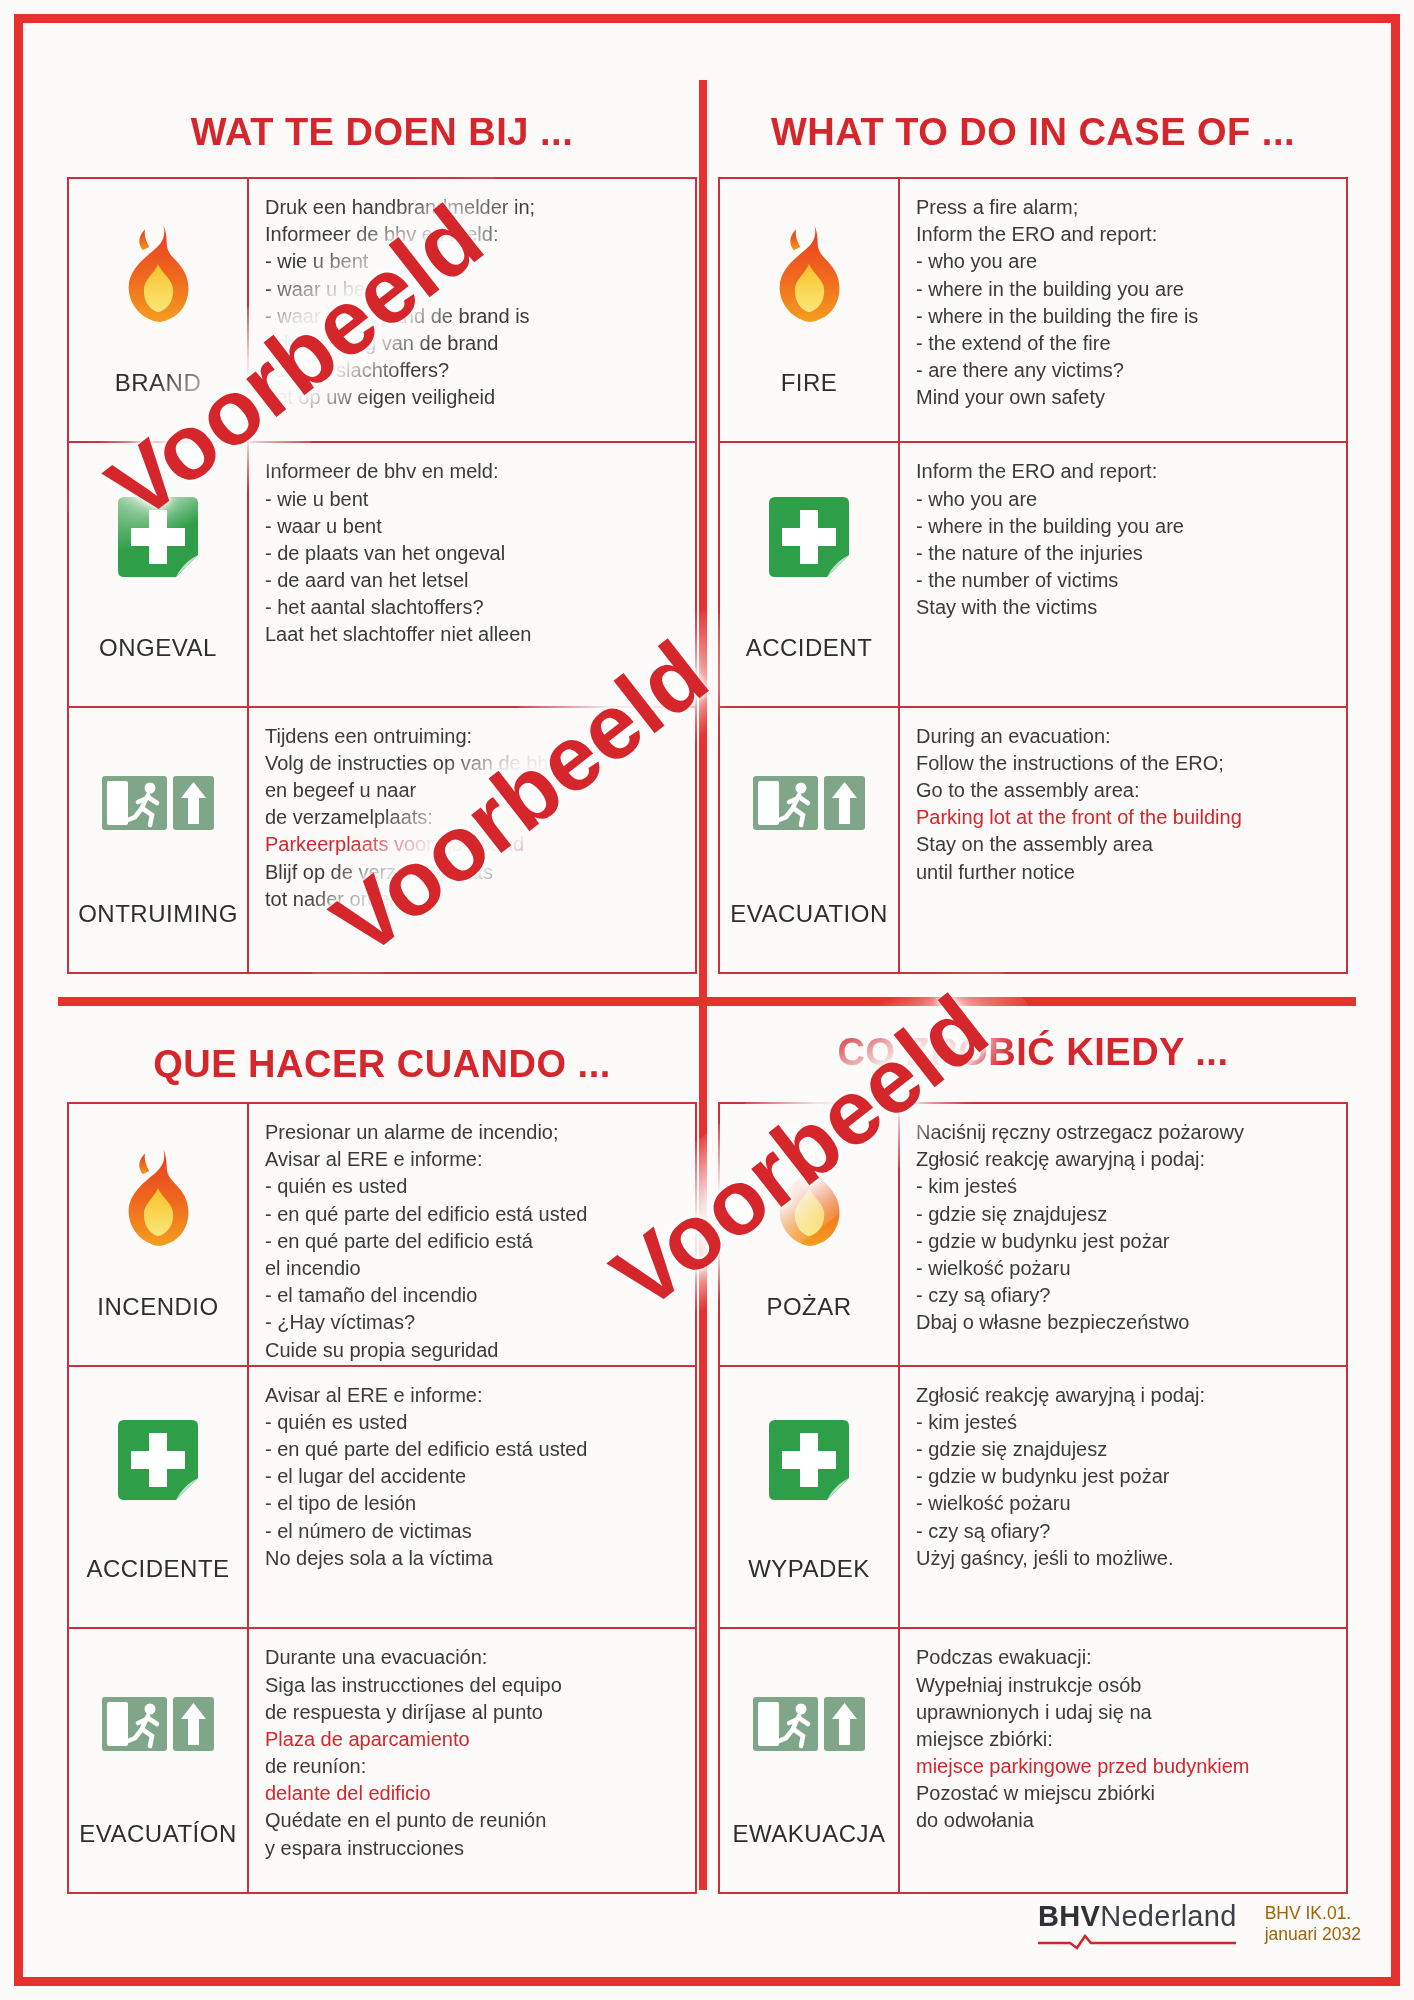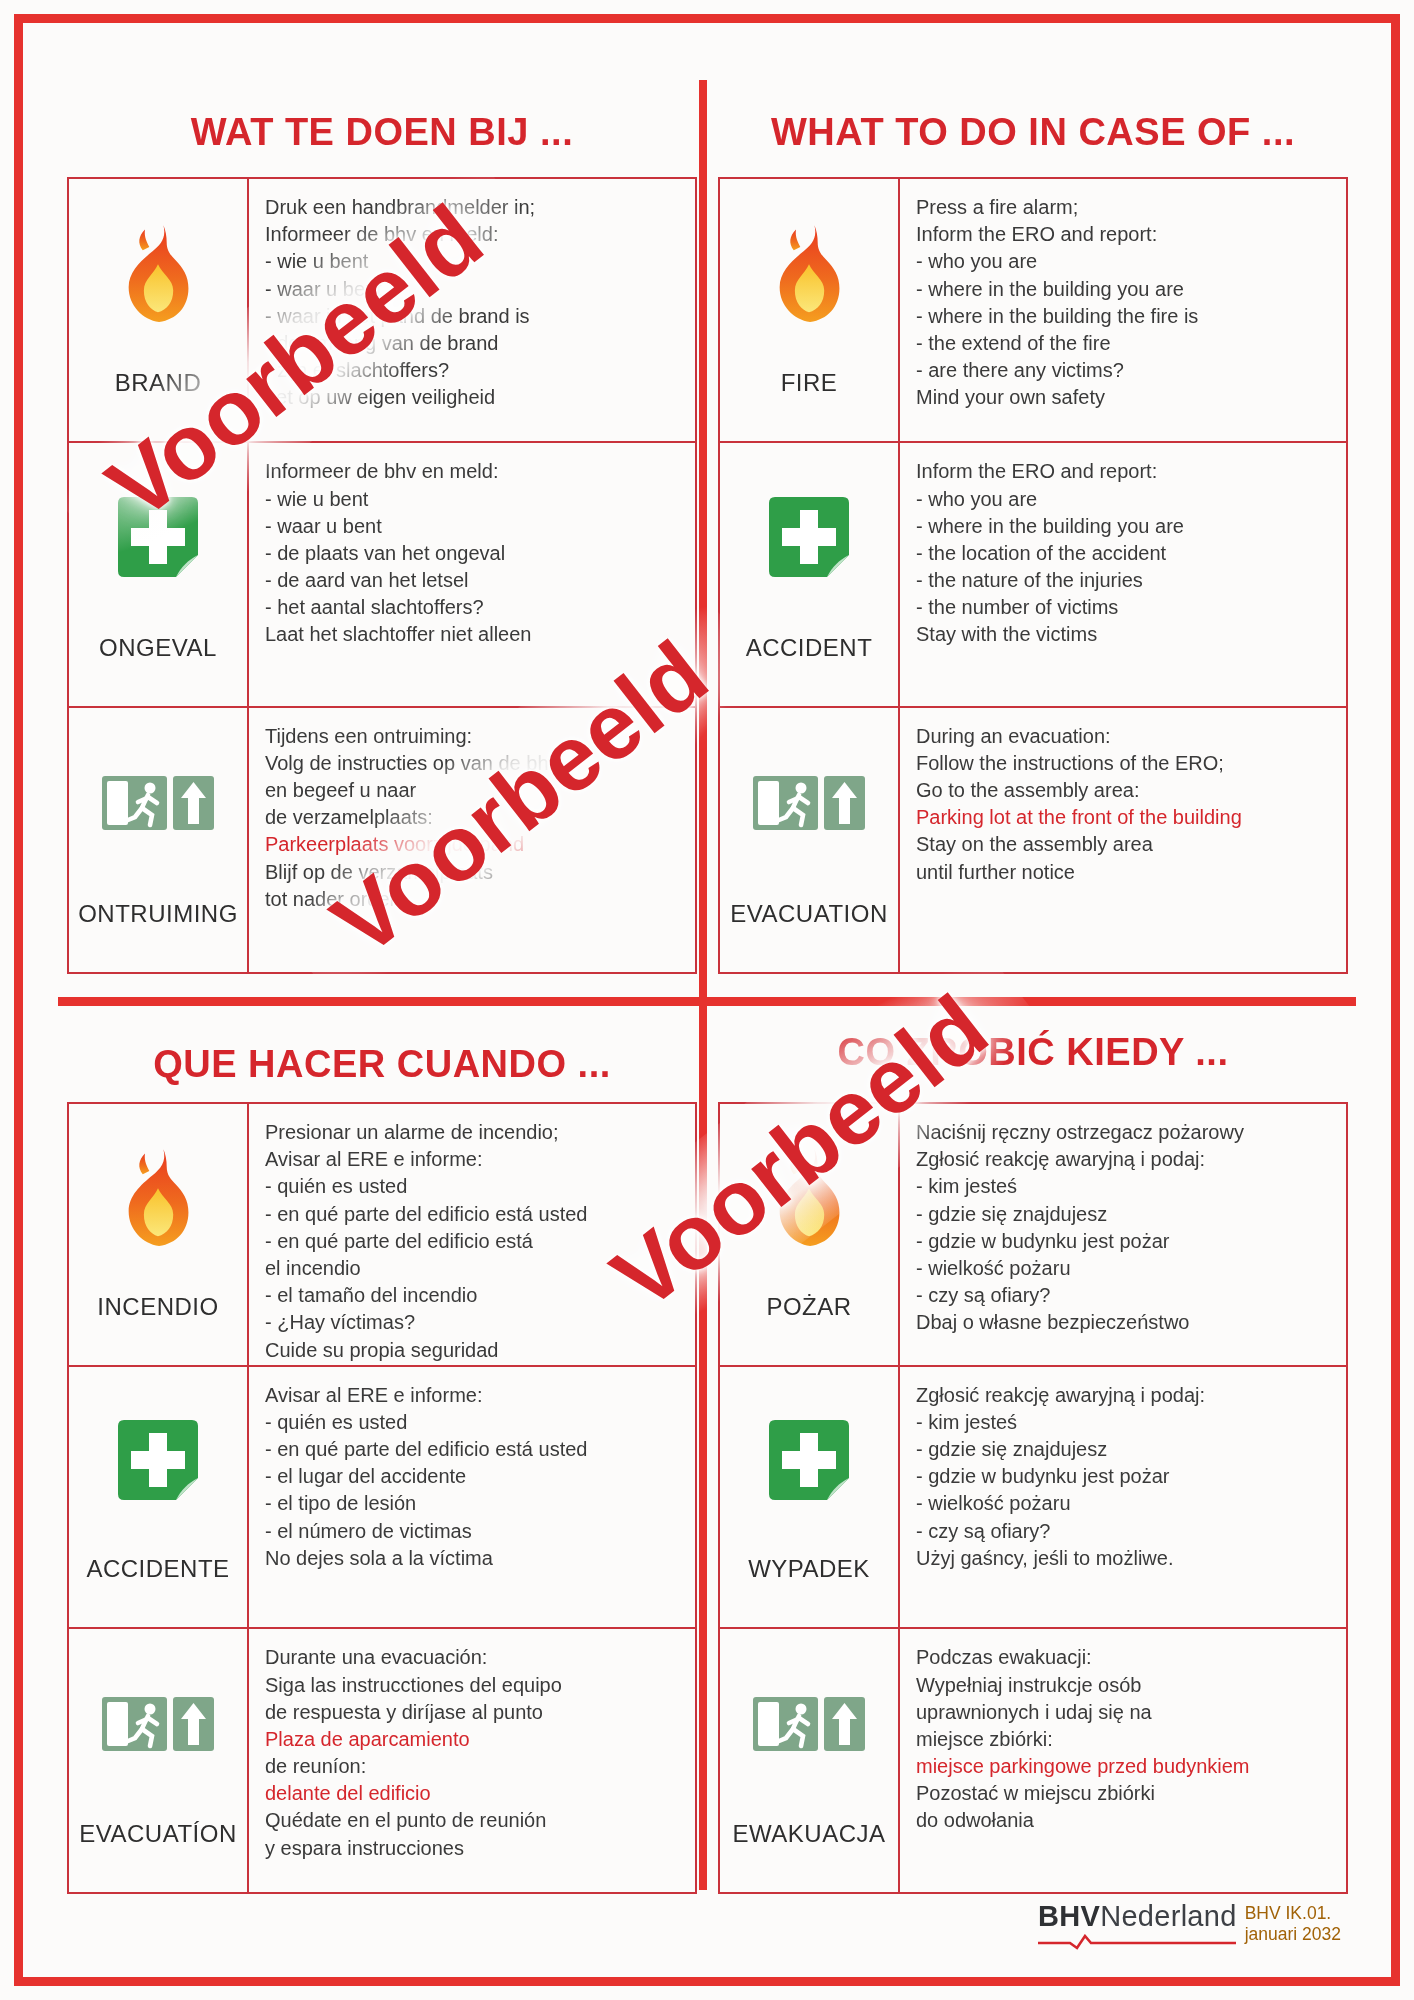--- a/index.html
+++ b/index.html
@@ -50,21 +50,21 @@
     text-shadow:0 0 5px #fff,0 0 12px rgba(255,255,255,.95),0 0 24px rgba(255,255,255,.85),0 0 40px rgba(255,255,255,.7);
   }
   .watermark::before{
     content:"";position:absolute;inset:-22px -36px;z-index:-1;
     background:radial-gradient(ellipse at center,rgba(252,251,250,.85) 30%,rgba(252,251,250,0) 78%);
   }
   #wm1{left:60px;top:312px;}
   #wm2{left:285px;top:748px;}
   #wm3{left:565px;top:1102px;}
 
-  .footer{position:absolute;left:1038px;top:1900px;display:flex;gap:8px;align-items:flex-start;z-index:3;}
+  .footer{position:absolute;left:1038px;top:1900px;display:flex;gap:28px;align-items:flex-start;z-index:3;}
   .brand-text{font-size:29px;color:#3d4045;white-space:nowrap;letter-spacing:.3px;}
   .brand-bold{font-weight:700;color:#2f3134;}
   .pulse{display:block;margin-top:1px;}
   .doc-meta{font-size:17.5px;color:#a16207;line-height:1.22;padding-top:3px;}
 </style>
 </head>
 <body>
 
 <div class="page" style="--red: #e6322e; --title-red: #d5262c; --accent-red: #d5262c; --line-red: #c9323c; --paper: #fcfbfa;">
   <div class="frame"></div>
@@ -206,21 +206,20 @@
               <rect x="31" y="13" width="18" height="54" fill="#fff"></rect>
               <rect x="13" y="31" width="54" height="18" fill="#fff"></rect>
             </svg>
           </div>
           <div class="cat-label">ACCIDENT</div>
         </div>
         <div class="text-cell">
           <div class="line">Inform the ERO and report:</div>
           <div class="line">- who you are</div>
           <div class="line">- where in the building you are</div>
-          <div class="line">- the location of the accident</div>
           <div class="line">- the nature of the injuries</div>
           <div class="line">- the number of victims</div>
           <div class="line">Stay with the victims</div>
         </div>
       </div>
       <div class="qrow">
         <div class="icon-cell">
           <div class="icon-wrap">
             <svg width="112" height="54" viewBox="0 0 112 54">
               <rect x="0" y="0" width="65" height="54" rx="3" fill="#7fa689"></rect>

